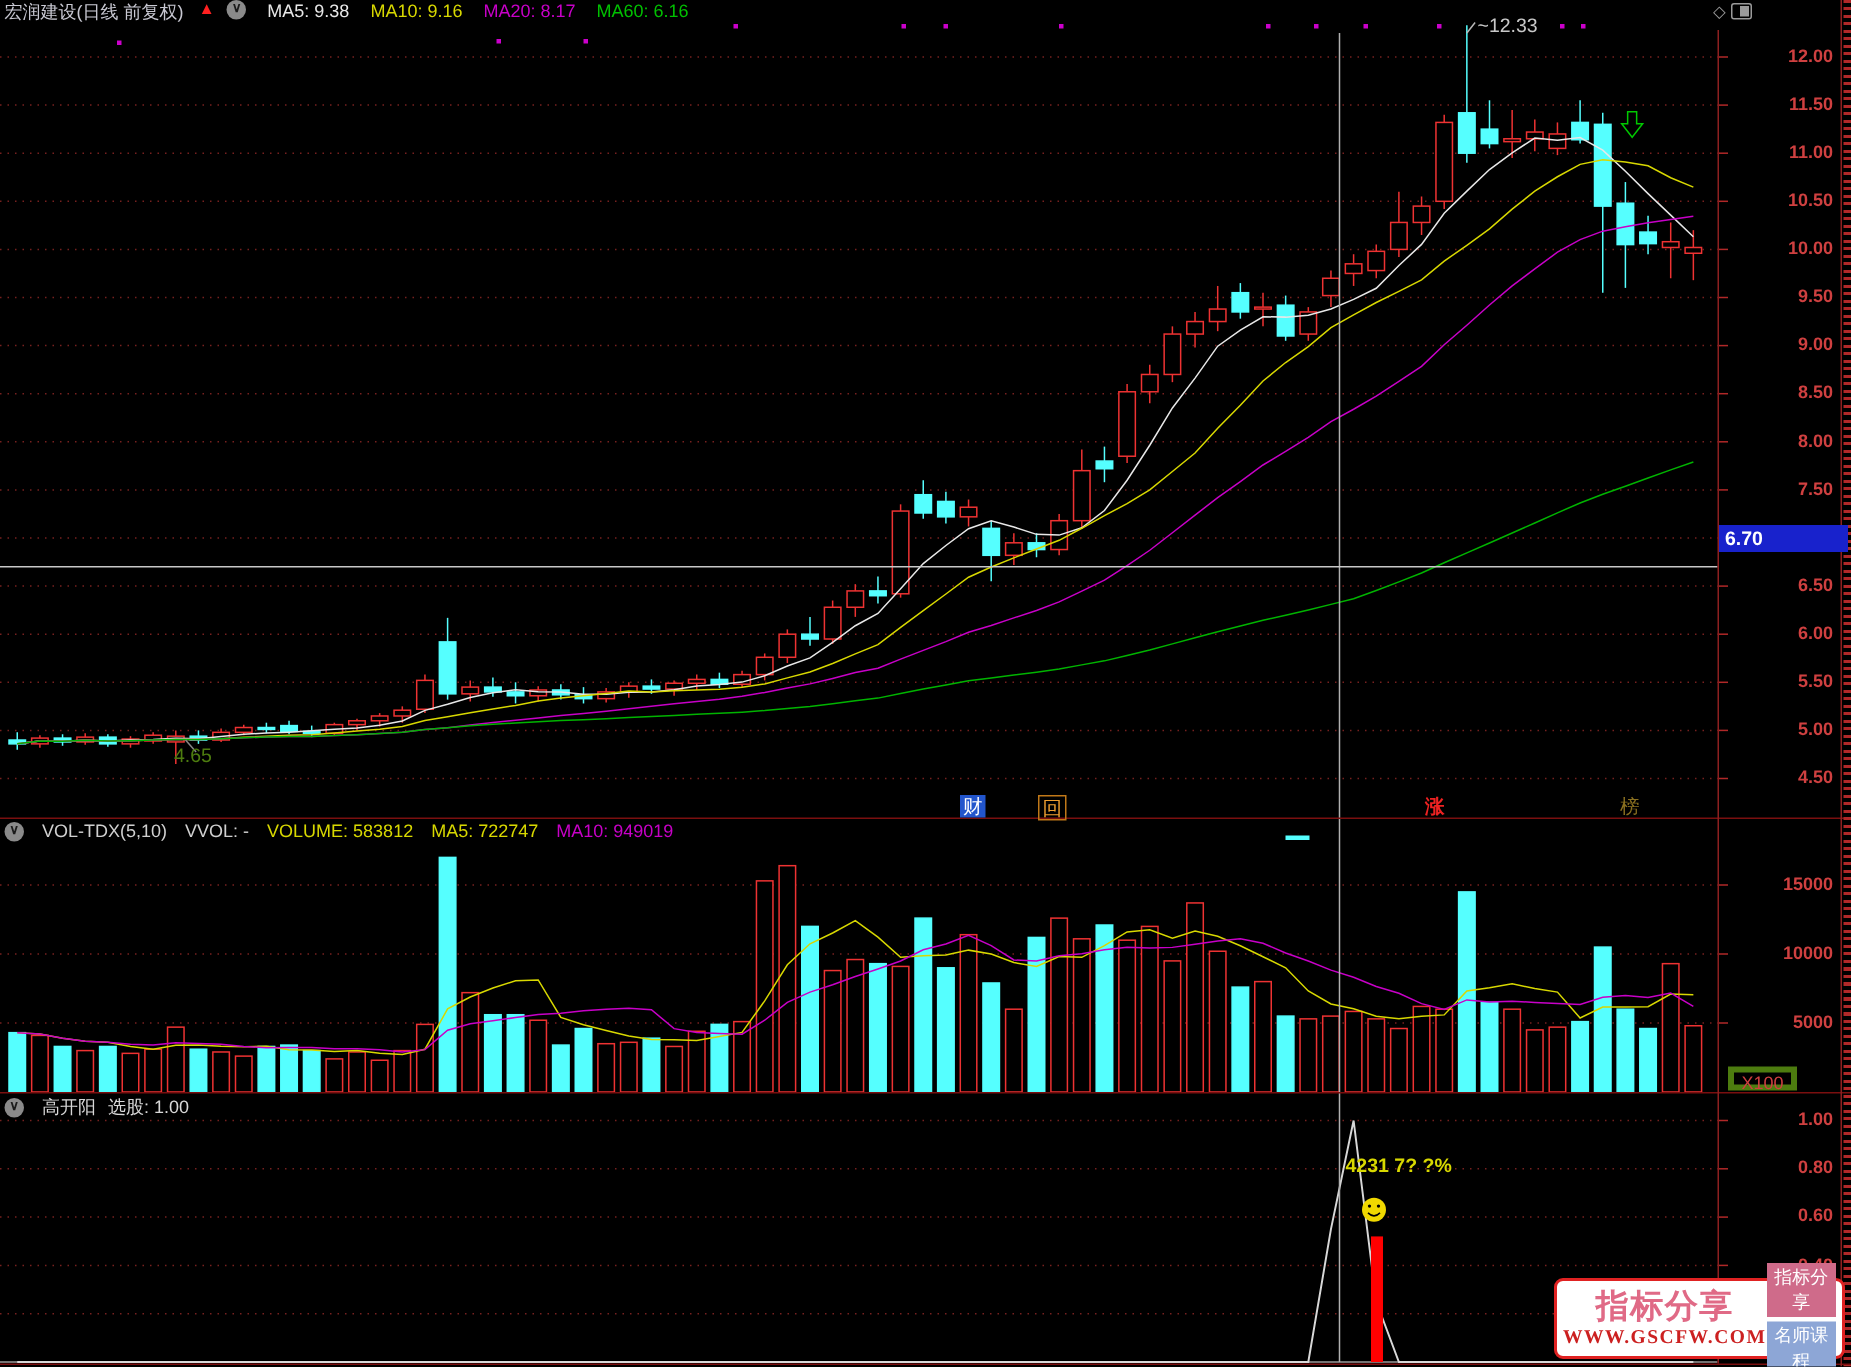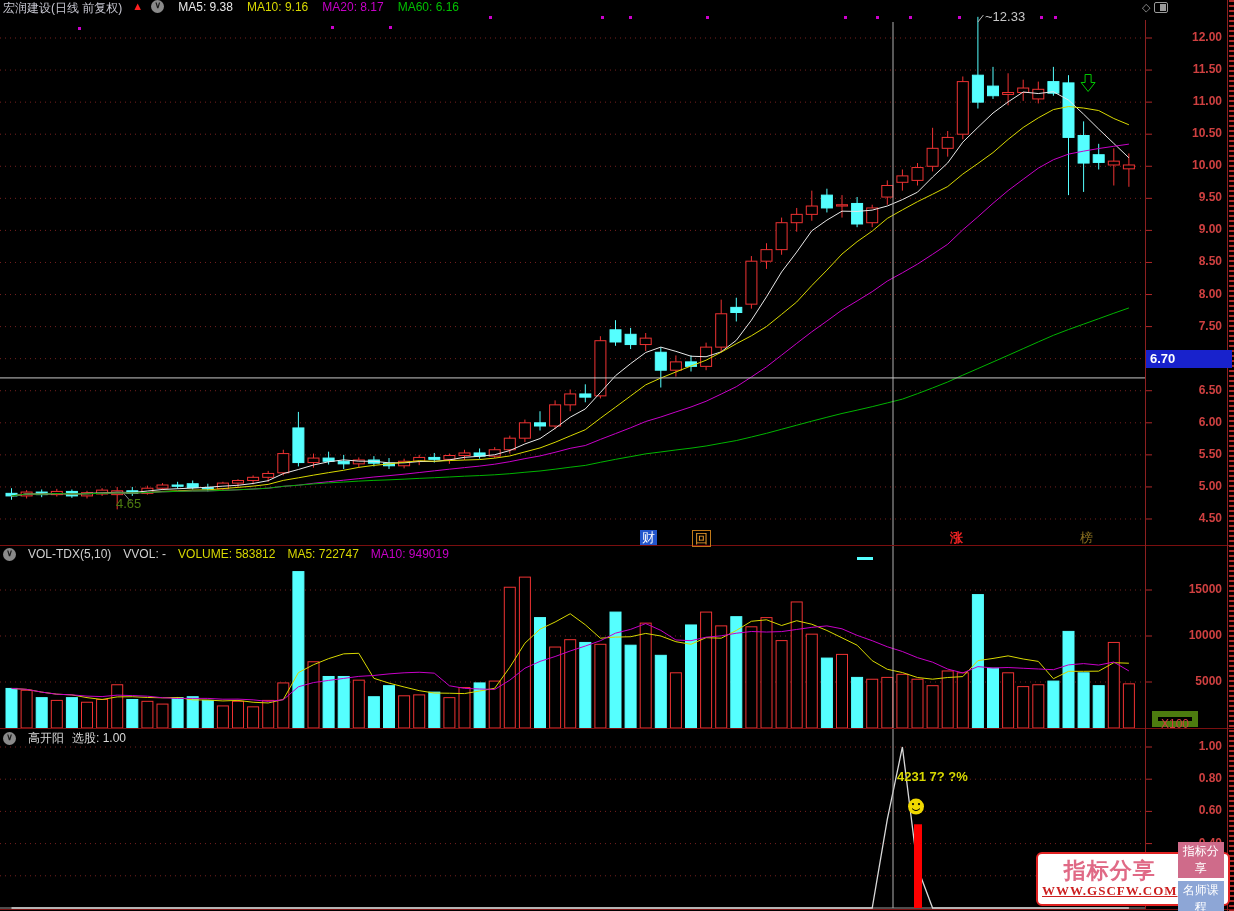--- a/index.html
+++ b/index.html
@@ -30,21 +30,21 @@
   .hsep { position:absolute; left:0; width:1234px; height:1px; background:#7a0f0f; z-index:2; }
 
   
   #vol-header { left:0; top:546px; width:1145px; height:16px; display:flex; align-items:center; font-size:12px; }
   #sig-header { left:0; top:730px; width:1145px; height:16px; display:flex; align-items:center; font-size:12px; color:#d8d8d8; }
   .wh { color:#d0d0d0; } .yl { color:#d8d800; } .mg { color:#c800c8; }
   #vol-header span, #sig-header span { margin-left:12px; white-space:nowrap; }
 
   #price-box { position:absolute; left:1146px; width:86px; height:18px; background:#1822cc; color:#fff;
                font-size:13px; font-weight:bold; line-height:18px; padding-left:4px; z-index:4; }
-  #x100-box { position:absolute; left:1152px; top:711px; width:46px; height:16px; border:6px solid #4d7c0f;
+  #x100-box { position:absolute; left:1152px; top:711px; width:46px; height:16px; border:4px solid #4d7c0f;
               color:#cf4040; font-size:12px; text-align:center; line-height:14px; z-index:3; }
 
   
   .mk { position:absolute; top:530px; font-size:13px; z-index:3; line-height:15px; }
   #mk-cai  { left:640px; background:#2255cc; color:#fff; padding:0 2px; }
   #mk-hui  { left:692px; color:#f0a030; border:1px solid #c07818; padding:0 2px; }
   #mk-zhang{ left:950px; color:#ee2222; font-weight:bold; }
   #mk-bang { left:1080px; color:#8a7020; }
 
   
@@ -52,21 +52,21 @@
   #low-label  { position:absolute; left:116px; top:496px; color:#4d7c0f; font-size:13px; z-index:3; }
   #sig-note   { position:absolute; left:897px; top:769px; color:#d8d800; font-size:13px; font-weight:bold; z-index:3; }
   .m-dot { position:absolute; width:3px; height:3px; background:#cc00cc; z-index:3; }
   #cyan-dash { position:absolute; left:857px; top:557px; width:16px; height:3px; background:#55ffff; z-index:3; }
 
   
   #watermark { position:absolute; left:1036px; top:852px; width:194px; height:54px; background:#fff;
                border:2px solid #e02222; border-radius:6px; z-index:6; display:flex; align-items:center; padding:2px 4px; }
   #wm-left { flex:1; text-align:center; }
   #wm-site { color:#e06a86; font-size:22px; font-weight:bold; letter-spacing:1px; line-height:24px; }
-  #wm-url  { color:#cc2020; font-size:13px; font-weight:bold; font-family:"Liberation Serif", serif; letter-spacing:1px;text-decoration:underline; }
+  #wm-url  { color:#cc2020; font-size:13px; font-weight:bold; font-family:"Liberation Serif", serif; letter-spacing:1px; }
   #wm-right { width:62px; display:flex; flex-direction:column; gap:3px; }
   .wm-tag { color:#fff; font-size:12px; text-align:center; padding:1px 4px; }
   #wm-tag1 { background:#cf6b8a; }
   #wm-tag2 { background:#8da6d6; }
 </style>
 </head>
 <body>
 
 <div id="app">
 

